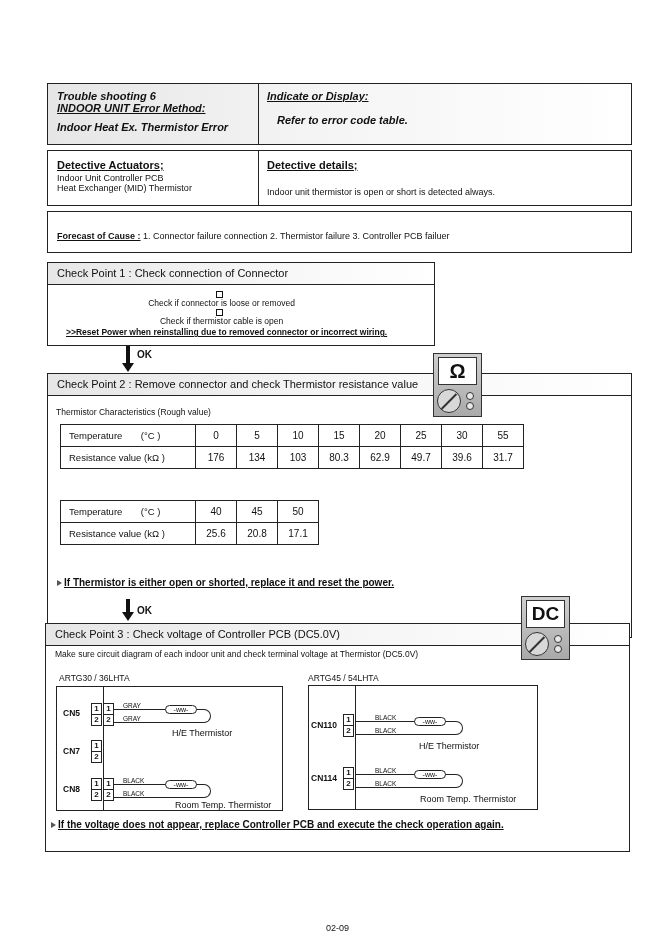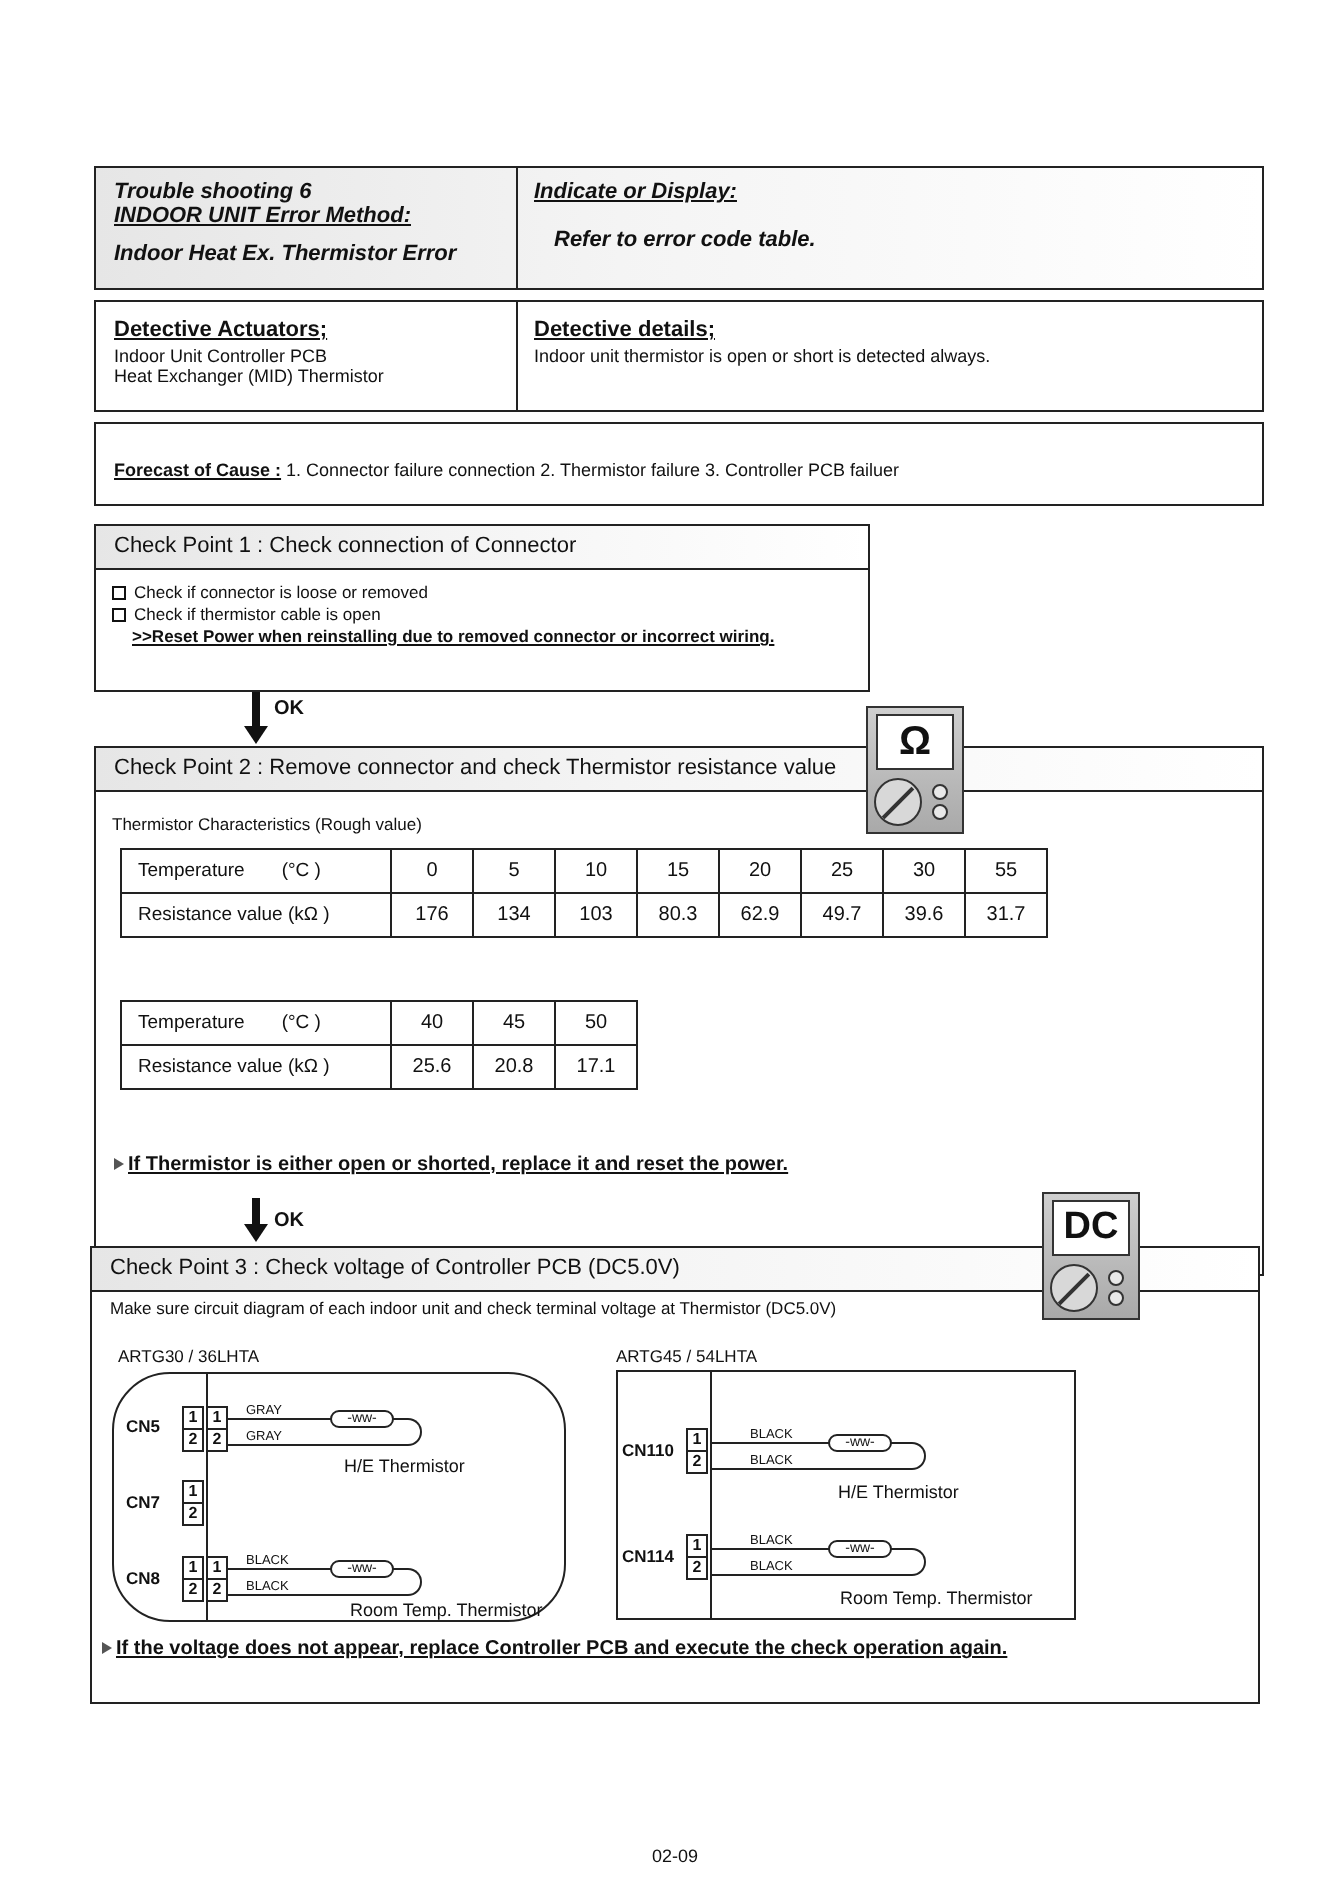--- a/index.html
+++ b/index.html
@@ -25,21 +25,21 @@
   #det .col2 { position: absolute; left: 211px; top: 0; right: 0; height: 100%; padding: 8px 8px; }
 
   #fc { left: 47px; top: 211px; width: 585px; height: 42px; padding: 13px 9px; }
 
   .cp-title { position: absolute; left: 0; right: 0; top: 0; height: 22px; border-bottom: 1px solid #222; padding: 4px 9px; font-size: 11px; }
 
   #cp1 { left: 47px; top: 262px; width: 388px; height: 84px; }
   #cp2 { left: 47px; top: 373px; width: 585px; height: 265px; }
   #cp3 { left: 45px; top: 623px; width: 585px; height: 229px; }
 
-  .chk { display: flex; align-items: center; font-size: 8.5px; line-height: 11px; }
+  .chk { display: flex; align-items: center; font-size: 8.5px; line-height: 11px; flex-direction: column; }
   .chk .sq { width: 7px; height: 7px; border: 1.3px solid #111; margin-right: 4px; display: inline-block; }
 
   table.th { position: absolute; border-collapse: collapse; font-size: 10px; }
   table.th td { border: 1px solid #222; height: 22px; text-align: center; padding: 0; }
   table.th td.lab { text-align: left; padding-left: 8px; font-size: 9.5px; }
 
   .arrow { position: absolute; width: 4px; background: #111; }
   .arrowhead { position: absolute; width: 0; height: 0; border-left: 6px solid transparent; border-right: 6px solid transparent; border-top: 9px solid #111; }
 
   .meter { position: absolute; width: 49px; height: 64px; background: linear-gradient(180deg,#cfcfcf,#a9a9a9); border: 1px solid #333; }
@@ -76,21 +76,21 @@
 </div>
 
 <div id="det" class="box">
   <div class="col1">
     <div class="t11 bold u">Detective Actuators;</div>
     <div class="t9" style="margin-top:2px">Indoor Unit Controller PCB</div>
     <div class="t9">Heat Exchanger (MID) Thermistor</div>
   </div>
   <div class="col2">
     <div class="t11 bold u">Detective details;</div>
-    <div class="t9" style="margin-top:2px">Indoor unit thermistor is open or short is detected always.</div>
+    <div class="t9" style="margin-top:16px">Indoor unit thermistor is open or short is detected always.</div>
   </div>
 </div>
 
 <div id="fc" class="box">
   <span class="t9 bold u">Forecast of  Cause :</span><span class="t9"> 1. Connector failure connection   2. Thermistor failure  3. Controller PCB failuer</span>
 </div>
 
 <div id="cp1" class="box">
   <div class="cp-title grad">Check Point 1 : Check connection of Connector</div>
   <div style="position:absolute;left:8px;top:28px;">
@@ -172,21 +172,21 @@
 <div class="arrowhead" style="left:122px;top:612px;"></div>
 <div class="abs t10 bold" style="left:137px;top:605px;">OK</div>
 
 <div id="cp3" class="box">
   <div class="cp-title grad">Check Point 3 : Check voltage of Controller PCB (DC5.0V)</div>
   <div class="abs t8" style="left:9px;top:25px;">Make sure circuit diagram of each indoor unit and check terminal voltage at Thermistor (DC5.0V)</div>
 
   <div class="abs t8" style="left:13px;top:49px;">ARTG30 / 36LHTA</div>
   <div class="abs t8" style="left:262px;top:49px;">ARTG45 / 54LHTA</div>
 
-  <div class="diag" style="left:10px;top:62px;width:227px;height:125px;border-radius:29px;">
+  <div class="diag" style="left:10px;top:62px;width:227px;height:125px;">
     <div class="vline" style="left:46px;top:0;height:124px;"></div>
     <div class="cnlab" style="left:6px;top:21px;">CN5</div>
     <div class="pin" style="left:34px;top:16px;">1</div>
     <div class="pin" style="left:34px;top:27px;">2</div>
     <div class="pin" style="left:46px;top:16px;">1</div>
     <div class="pin" style="left:46px;top:27px;">2</div>
     <div class="wlab" style="left:66px;top:15px;">GRAY</div>
     <div class="wlab" style="left:66px;top:28px;">GRAY</div>
     <div class="wire" style="left:57px;top:22px;width:90px;"></div>
     <div class="wire" style="left:57px;top:35px;width:90px;"></div>

